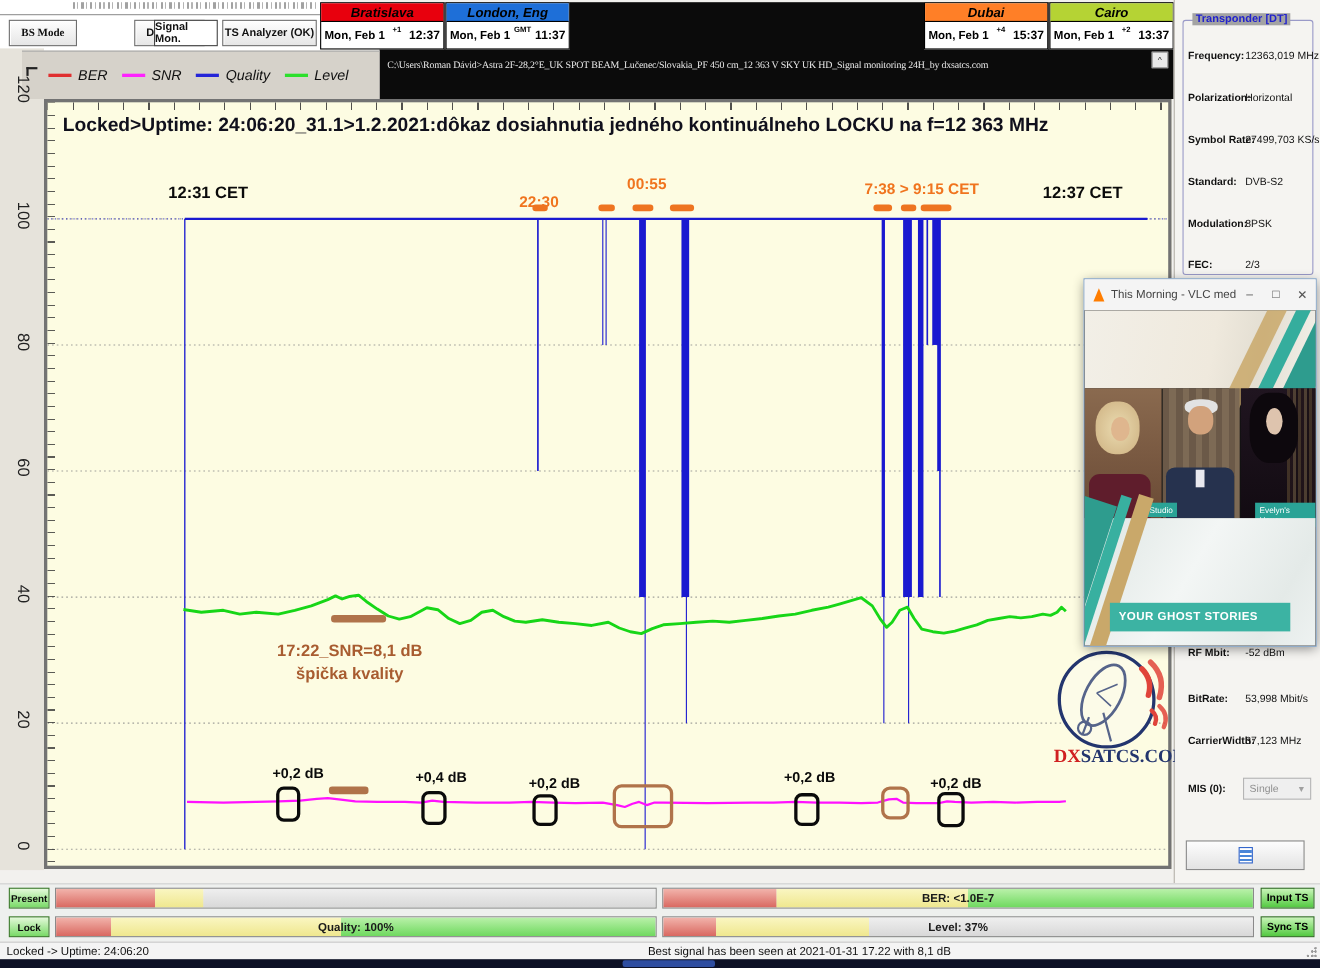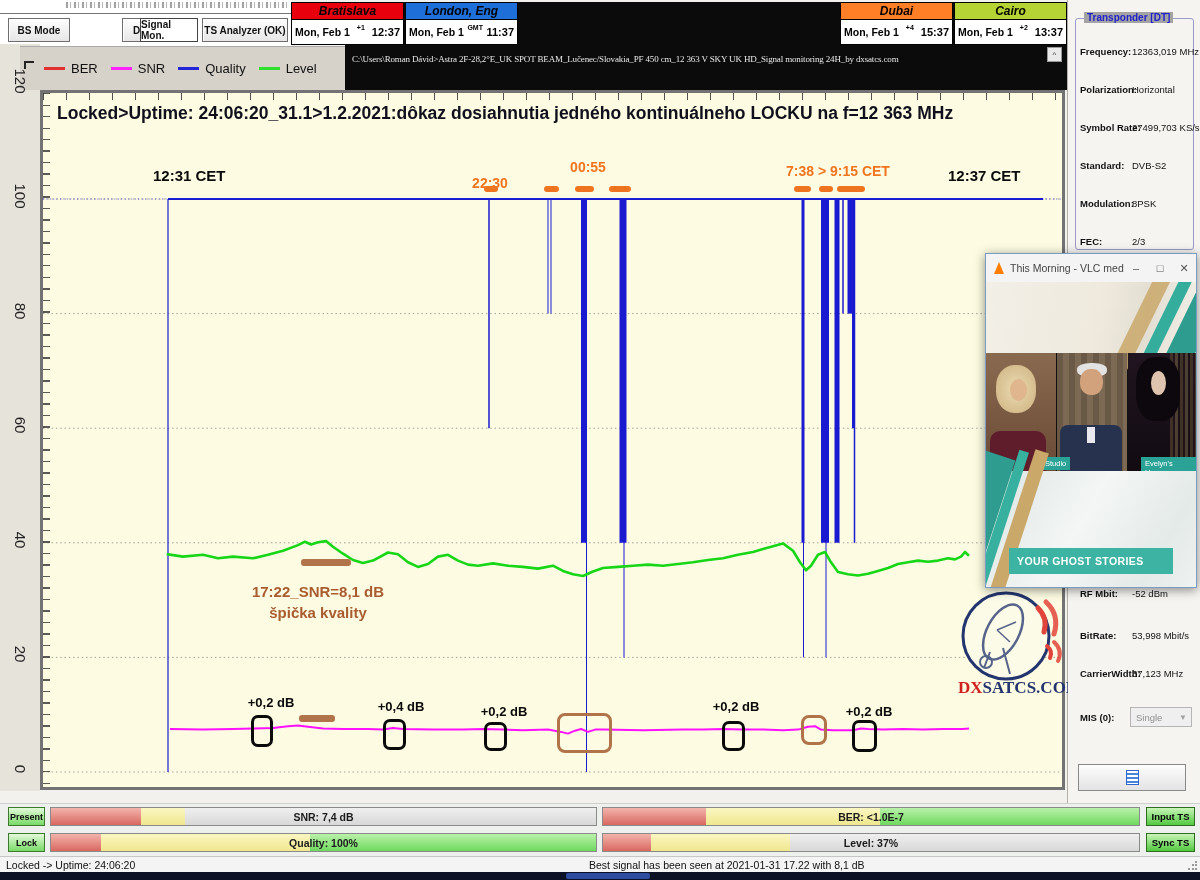--- a/index.html
+++ b/index.html
@@ -35,21 +35,21 @@
   .clock .cdate { font-weight:bold; font-size:10.5px; }
   .clock .csup  { font-weight:bold; font-size:7px; flex:1; text-align:center; transform:translateY(-5px); }
   .clock .ctime { font-weight:bold; font-size:11px; }
 
   
   #gutter { position:absolute; left:0; top:44px; width:40px; height:747px; background:#e6e3db; }
   #legendbar { position:absolute; left:20px; top:46px; width:325px; height:44px; background:#d6d2ca;
     border-top:1px solid #aaa; display:flex; align-items:center; padding-left:24px; }
   .legitem { display:flex; align-items:center; margin-right:13px; }
   .legdash { width:21px; height:3px; margin-right:6px; }
-  .leglabel { font-size:13px; color:#111; }
+  .leglabel { font-size:13px; color:#111;font-style:italic; }
   #axis-corner { position:absolute; left:4px; top:14px; width:10px; height:8px; border-left:2px solid #222; border-top:2px solid #222; }
   .ylab { position:absolute; left:8px; width:26px; height:46px; display:flex; align-items:center; justify-content:center;
     transform:rotate(90deg); font-size:15px; color:#222; font-weight:500; }
 
   
   #chart { position:absolute; left:40px; top:90px; width:1025px; height:700px; background:#fdfce2;
     border:3px solid #737373; overflow:hidden;padding-left:18px; }
   #chart svg { position:absolute; left:0; top:0; }
   #ticks-top { position:absolute; left:0; top:0; width:1025px; height:7px;
     background:repeating-linear-gradient(90deg, rgba(50,50,50,.85) 0 1px, transparent 1px 23px); }
@@ -153,21 +153,21 @@
 </head>
 <body>
 
 <div id="root">
 
   <div id="topstrip">
     <div class="noise"></div>
   </div>
 
   <div id="tabs">
-      <div class="tabbtn" style="left: 8px; width: 62px;">BS Mode</div>
+      <div class="tabbtn" style="left: 8px; width: 62px; font-family: Liberation Serif, serif;">BS Mode</div>
       <div class="tabbtn" style="left: 74px; width: 64px; margin-left: 48px;">DT Mode</div>
       <div class="tabbtn active" style="left: 140px; width: 58px;">Signal Mon.</div>
       <div class="tabbtn" style="left: 202px; width: 86px;">TS Analyzer (OK)</div>
     </div>
 
   <div id="console">
     <div id="console-text">C:\Users\Roman Dávid&gt;Astra 2F-28,2°E_UK SPOT BEAM_Lučenec/Slovakia_PF 450 cm_12 363 V SKY UK HD_Signal monitoring 24H_by dxsatcs.com</div>
     <div id="console-scroll">^</div>
   </div>
 
@@ -407,21 +407,20 @@
       </div>
     </div>
   </div>
 
   <div id="meters">
       <div class="mrow-btn" style="left: 8px; top: 3px;">Present</div>
       <div class="meter" style="left: 50px; top: 3px; width: 547px;">
         <div class="seg red" style="left: 0px; width: 16.5%;"></div>
         <div class="seg yellow" style="left: 16.5%; width: 8%;"></div>
         <div class="seg gray" style="left: 24.5%; right: 0px; width: 75.5%;"></div>
-        <div class="mtext">SNR: 7,4 dB</div>
       </div>
       <div class="meter" style="left: 602px; top: 3px; width: 538px;">
         <div class="seg red" style="left: 0px; width: 19.3%;"></div>
         <div class="seg yellow" style="left: 19.3%; width: 32.3%;"></div>
         <div class="seg green" style="left: 51.6%; right: 0px; width: 48.4%;"></div>
         <div class="mtext">BER: &lt;1.0E-7</div>
       </div>
       <div class="tsbtn" style="top: 3px;">Input TS</div>
       <div class="mrow-btn" style="left: 8px; top: 29px;">Lock</div>
       <div class="meter" style="left: 50px; top: 29px; width: 547px;">

